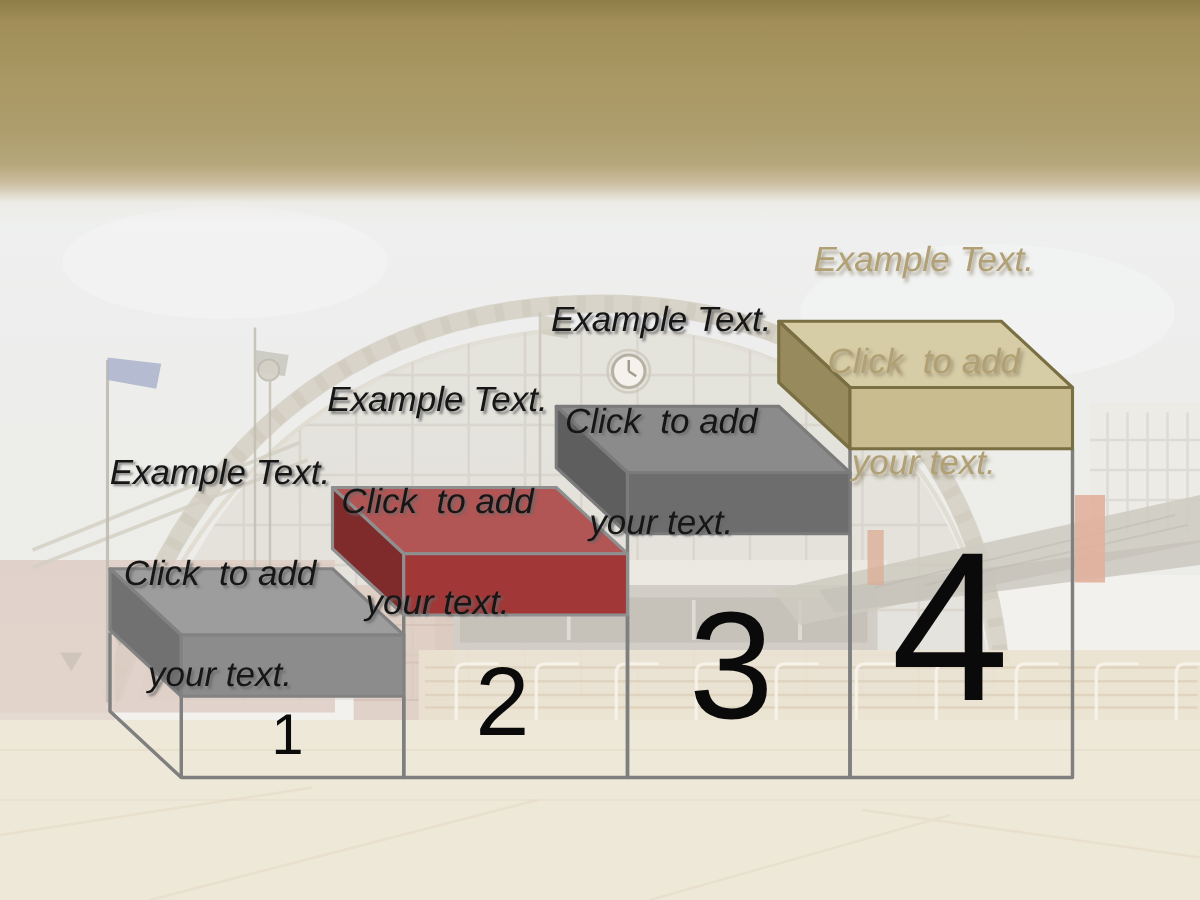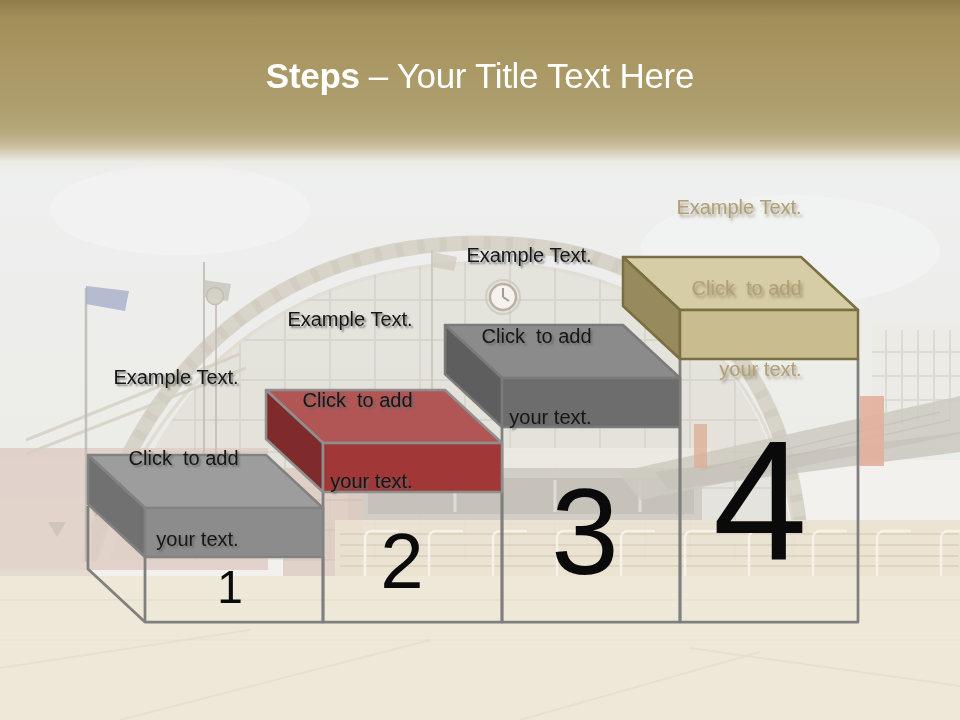--- a/index.html
+++ b/index.html
@@ -17,22 +17,22 @@
   .slide-title{
     position:absolute;top:57px;left:0;width:100%;text-align:center;z-index:5;
     color:#ffffff;font-size:35px;line-height:1.08;letter-spacing:-0.3px;white-space:pre;
   }
   .slide-title .bold{font-weight:700;}
   .slide-title .rest{font-weight:400;margin-left:9px;}
   .steps-svg{position:absolute;left:0;top:0;width:960px;height:720px;z-index:3;}
   .steps-svg polygon, .steps-svg polyline, .steps-svg path{stroke-linejoin:round;}
   .steps-svg text{font-family:"Liberation Sans",sans-serif;font-weight:400;}
   .step-label{
-    position:absolute;transform:translateX(-50%);text-align:right;z-index:4;
-    font-size:20px;line-height:27px;white-space:pre;
+    position:absolute;transform:translateX(-50%);text-align:center;z-index:4;
+    font-style:italic;font-size:28px;line-height:27px;white-space:pre;
   }
   .step-label span{display:block;}
   .step-label.dark{color:#161616;text-shadow:2px 2px 2px rgba(104,104,104,0.8);}
   .step-label.faded{color:#b1a074;text-shadow:2px 3px 3px rgba(128,117,89,0.6);}
 </style>
 </head>
 <body>
 
 <div class="slide">
 
@@ -95,21 +95,20 @@
     <polygon points="204,280 231,284 228,301 204,297" fill="#b9b6ac" opacity="0.8"></polygon>
     <circle cx="215" cy="296" r="8.5" fill="#ccc7ba" stroke="#b2ad9f" stroke-width="1.5" opacity="0.9"></circle>
     <line x1="216" y1="305" x2="216" y2="468" stroke="#b6b0a3" stroke-width="2" opacity="0.8"></line>
     <line x1="432" y1="250" x2="432" y2="448" stroke="#bcb6a6" stroke-width="2" opacity="0.8"></line>
     <polygon points="432,252 457,257 454,271 432,267" fill="#c6c0af" opacity="0.75"></polygon>
     <rect x="0" y="0" width="960" height="720" fill="#ffffff" opacity="0.18"></rect>
   </svg>
 
   <div class="gold-band"></div>
 
-  <div class="slide-title"><span class="bold">Steps</span><span class="rest">– Your Title Text Here</span></div>
 
   <svg class="steps-svg" viewBox="0 0 960 720">
 
     <g>
       <polyline points="680,359 680,622 858,622 858,359" fill="none" stroke-width="2.75" stroke="#7f7f7f"></polyline>
       <polygon points="623,257 801,257 858,310 680,310" stroke-width="2.5" fill="#d6cca6" stroke="#7a6f42"></polygon>
       <polygon points="623,257 680,310 680,359 623,306" stroke-width="2.5" fill="#978a5d" stroke="#7a6f42"></polygon>
       <polygon points="680,310 858,310 858,359 680,359" stroke-width="2.5" fill="#c9bd90" stroke="#7a6f42"></polygon>
     </g>
 

